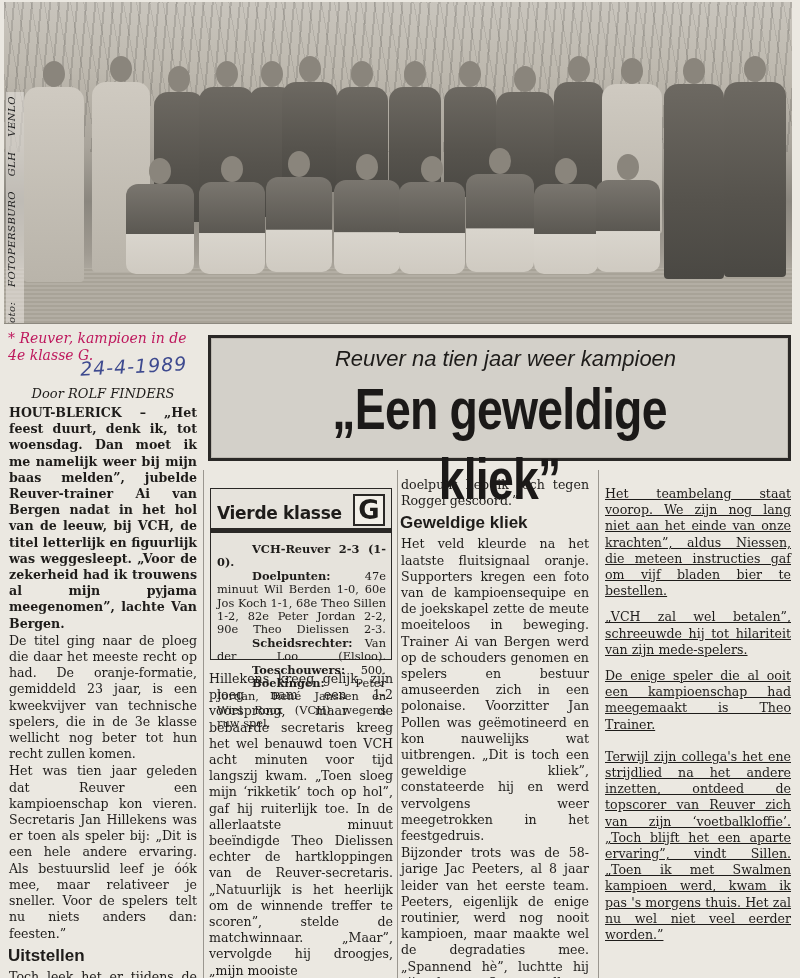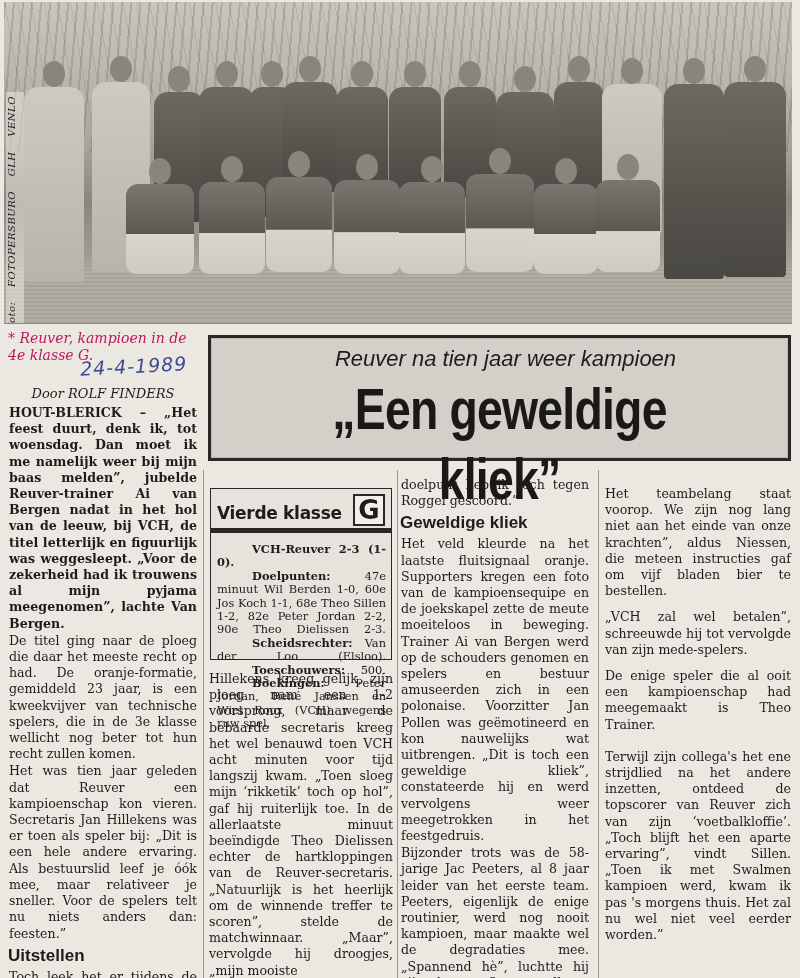--- a/index.html
+++ b/index.html
@@ -82,21 +82,21 @@
     font-size: 58px; line-height: 70px; color: #1b1918;
     transform: scaleX(0.80); letter-spacing: -1px;
   }
 
   
   .col {
     position: absolute; font-size: 12.6px; line-height: 16.2px; text-align: justify;
     hyphens: manual;
   }
   .col p { margin: 1px; }
-  .col p.gap { margin-top: 10px; }
+  .col p.gap { margin-top: 10px; text-decoration: underline; }
   .lead { font-weight: bold; }
   .subhead {
     font-family: "Liberation Sans", sans-serif; font-weight: bold; font-size: 17px;
     text-align: left; margin: 4px 0 3px; line-height: 20px;
   }
   .col1 { left: 8px; top: 404px; width: 190px; }
   .col2 { left: 208px; top: 670px; width: 186px; }
   .col3 { left: 400px; top: 476px; width: 190px; }
   .col4 { left: 604px; top: 476px; width: 188px; }
 
@@ -206,18 +206,18 @@
   <div class="col col3">
     <p>doelpunt heb ik toch tegen Roggel gescoord.”</p>
     <div class="subhead">Geweldige kliek</div>
     <p>Het veld kleurde na het laatste fluitsignaal oranje. Supporters kregen een foto van de kampioensequipe en de joekskapel zette de meute moeiteloos in beweging. Trainer Ai van Bergen werd op de schouders genomen en spelers en bestuur amuseerden zich in een polonaise. Voorzitter Jan Pollen was geëmotineerd en kon nauwelijks wat uitbrengen. „Dit is toch een geweldige kliek”, constateerde hij en werd vervolgens weer meegetrokken in het feestgedruis.</p>
     <p>Bijzonder trots was de 58-jarige Jac Peeters, al 8 jaar leider van het eerste team. Peeters, eigenlijk de enige routinier, werd nog nooit kampioen, maar maakte wel de degradaties mee. „Spannend hè”, luchtte hij zijn hart. „Onvoorstelbaar. Met deze groep gaan we het nog ver schoppen. Dit zal ik nooit vergeten.”</p>
 
   </div>
 
   <div class="col col4">
     <p class="gap">Het teambelang staat voorop. We zijn nog lang niet aan het einde van onze krachten”, aldus Niessen, die meteen instructies gaf om vijf bladen bier te bestellen.</p>
-    <p class="gap">„VCH zal wel betalen”, schreeuwde hij tot vervolgde van zijn mede-spelers.</p>
+    <p class="gap">„VCH zal wel betalen”, schreeuwde hij tot hilariteit van zijn mede-spelers.</p>
     <p class="gap">De enige speler die al ooit een kampioenschap had meegemaakt is Theo Trainer.</p>
     <p class="gap" style="margin-top:16px;">Terwijl zijn collega's het ene strijdlied na het andere inzetten, ontdeed de topscorer van Reuver zich van zijn ‘voetbalkloffie’. „Toch blijft het een aparte ervaring”, vindt Sillen. „Toen ik met Swalmen kampioen werd, kwam ik pas 's morgens thuis. Het zal nu wel niet veel eerder worden.”</p>
   </div>
 
 </div>
 
 </body></html>

